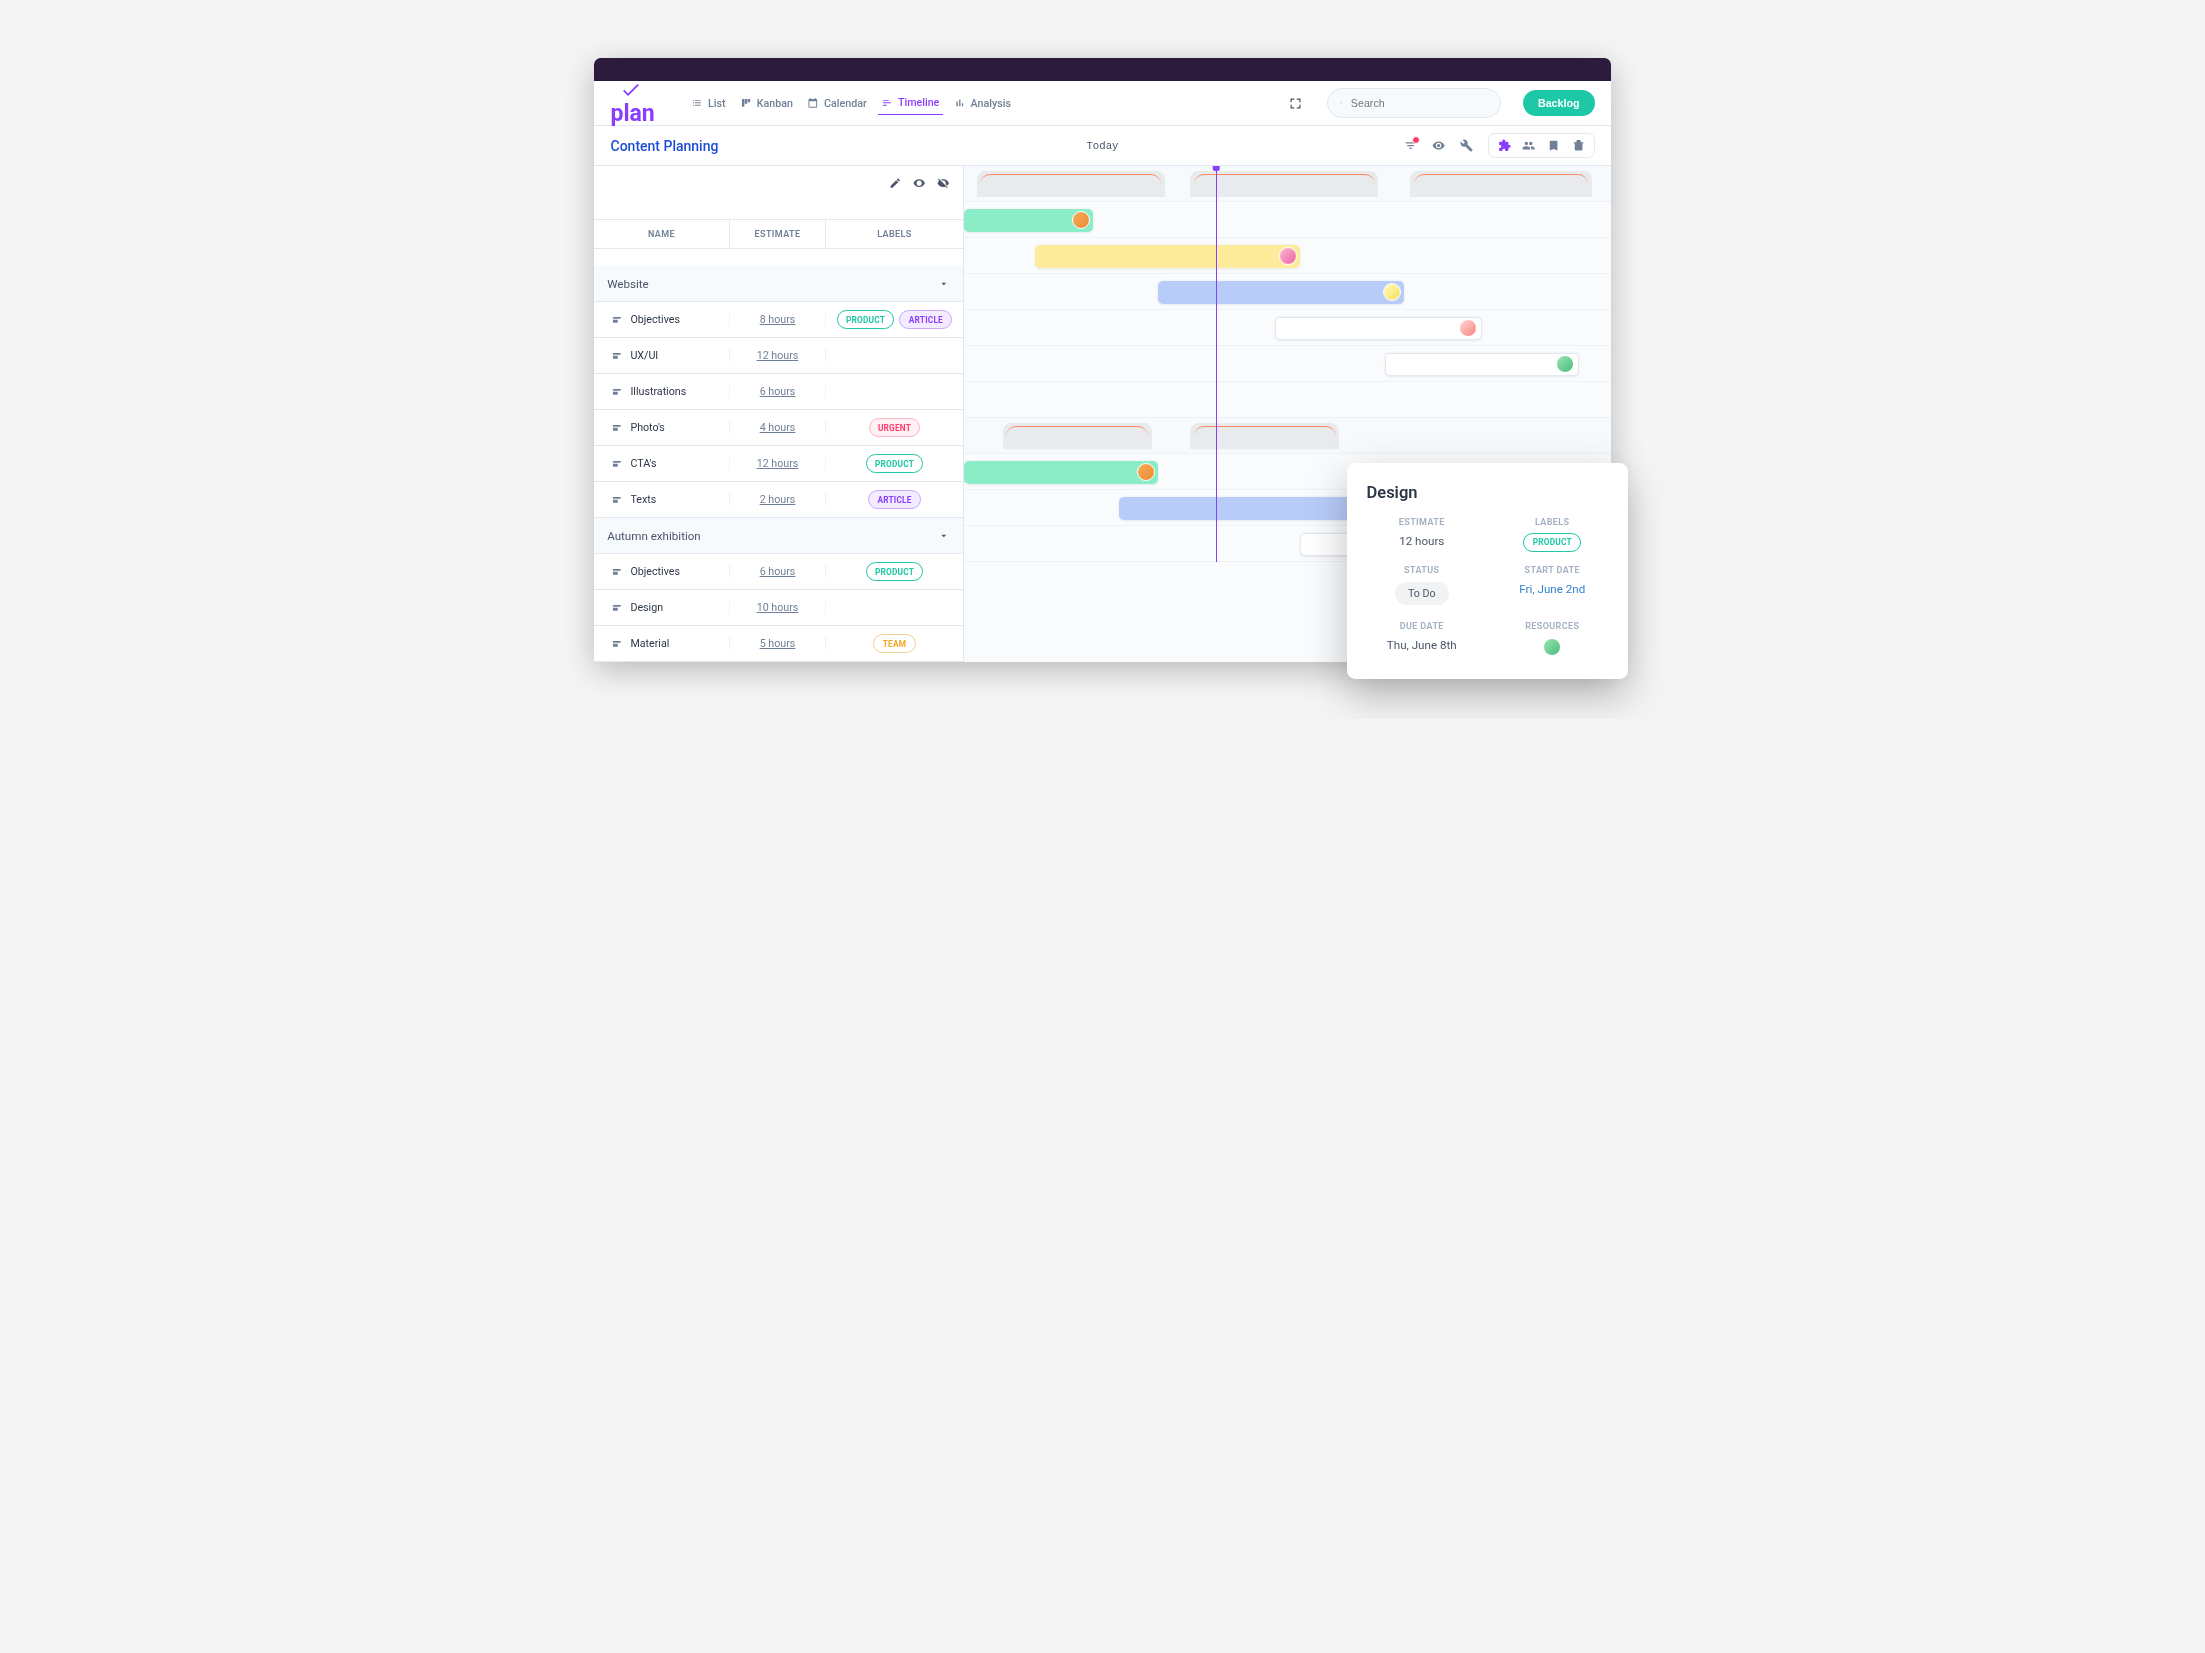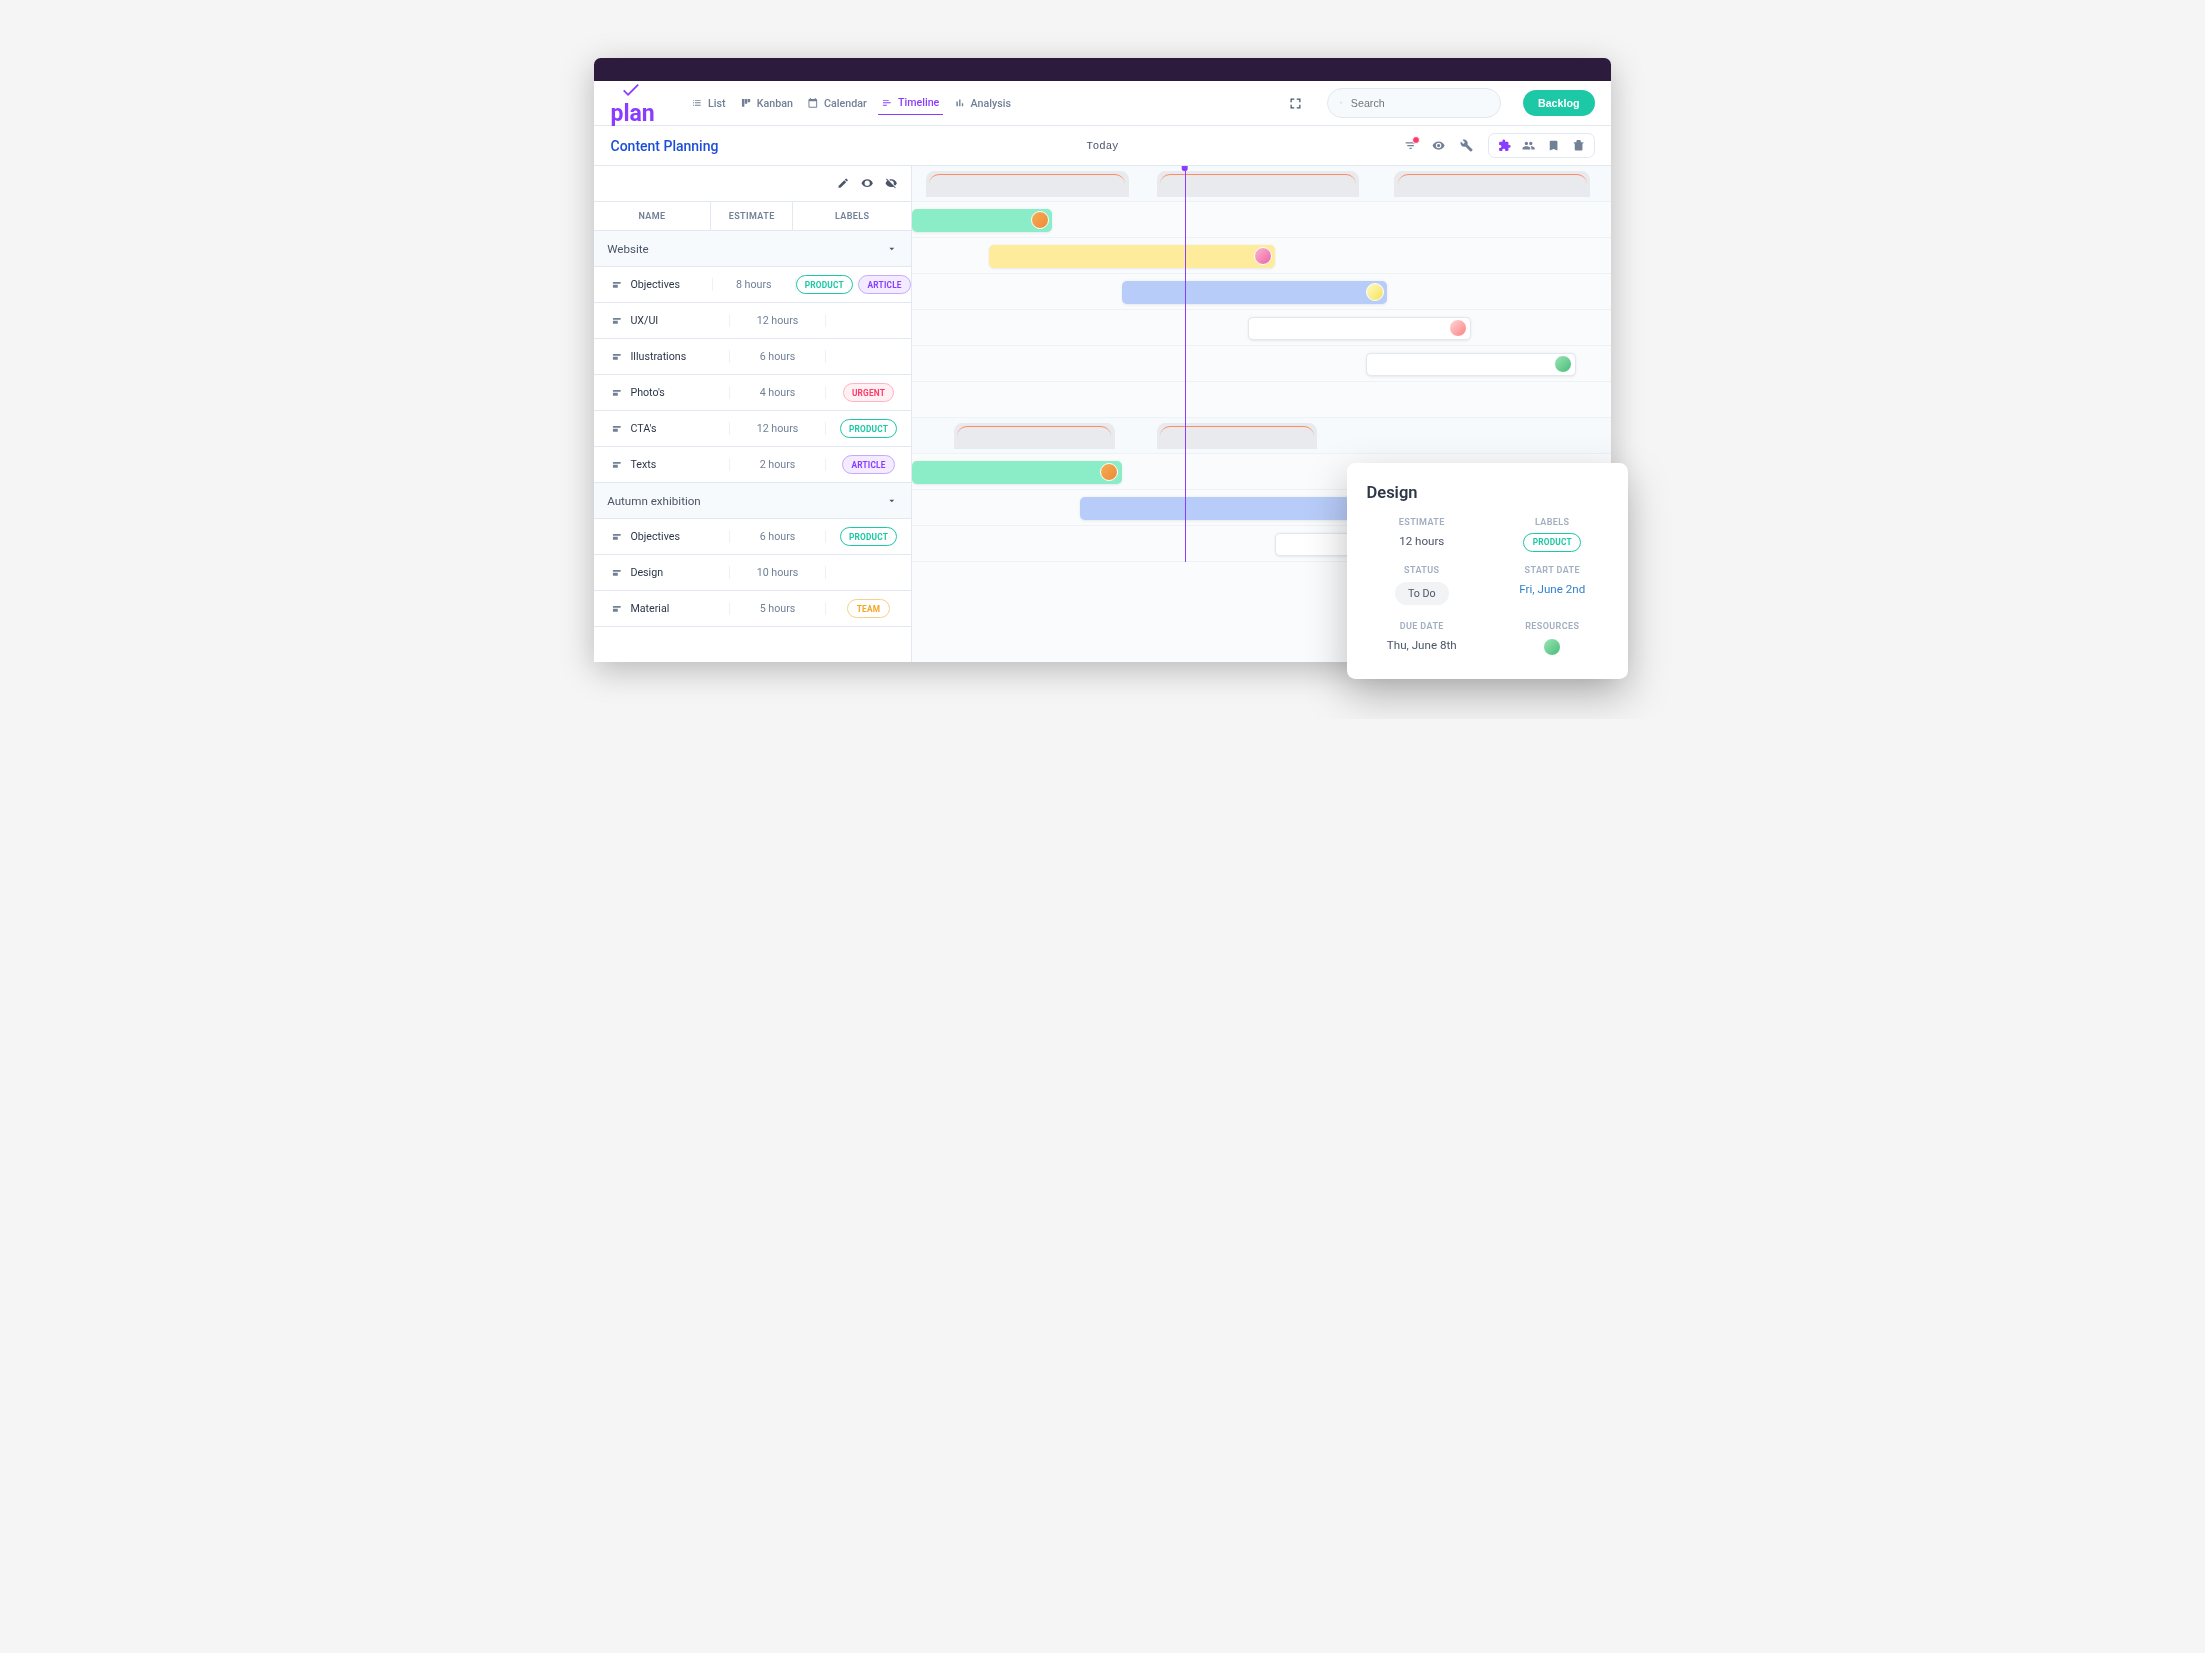--- a/index.html
+++ b/index.html
@@ -22,37 +22,37 @@
 .subheader { height: 40px; display: flex; align-items: center; padding: 0 16.5px; border-bottom: 0.8px solid #e2e8f0; }
 .board-title { font-size: 14px; color: #1d4ed8; font-weight: 500; }
 .today-btn { margin-left: auto; margin-right: auto; position: absolute; left: 50%; transform: translateX(-50%); color: #4a5568; font-size: 10.7px; cursor: pointer; font-family: Liberation Mono, monospace; }
 .action-icons { display: flex; gap: 15px; align-items: center; margin-left: auto; }
 .action-icon { width: 13.2px; height: 13.2px; color: #718096; cursor: pointer; position: relative; }
 .action-icon.purple { color: #8b3dff; }
 .badge-dot { position: absolute; top: -3.3px; right: -3.3px; width: 8.3px; height: 8.3px; background: #ff3b6b; border-radius: 50%; border: 1.7px solid #fff; }
 .action-pill { background: #fff; border: 0.8px solid #e2e8f0; border-radius: 6.6px; padding: 5px 8.3px; display: flex; gap: 11.6px; align-items: center; }
 
 .main { display: flex; height: calc(100% - 107px); }
-.sidebar { width: 318px; border-right: 0.8px solid #e2e8f0; display: flex; flex-direction: column; background: #fff; }
+.sidebar { width: 370px; border-right: 0.8px solid #e2e8f0; display: flex; flex-direction: column; background: #fff; justify-content: space-between; }
 .sidebar-toolbar { height: 35px; display: flex; justify-content: flex-end; align-items: center; gap: 11.6px; padding: 0 13.2px; }
 .sidebar-toolbar .icon { width: 12.4px; height: 12.4px; color: #4a5568; cursor: pointer; }
 .col-headers { display: flex; height: 30px; border-top: 0.8px solid #e2e8f0; border-bottom: 0.8px solid #e2e8f0; }
 .col-header { display: flex; align-items: center; justify-content: center; font-size: 9px; font-weight: 600; color: #718096; letter-spacing: 0.4px; }
 .col-name { width: 136px; border-right: 0.8px solid #e2e8f0; }
 .col-estimate { width: 96px; border-right: 0.8px solid #e2e8f0; }
 .col-labels { width: 137px; }
 
 .group-header { height: 36px; display: flex; align-items: center; padding: 0 13.2px; background: #f7fafc; border-bottom: 0.8px solid #e2e8f0; font-size: 11.6px; color: #4a5568; position: relative; }
 .group-header .chevron { position: absolute; right: 13.2px; color: #4a5568; }
 
 .task-row { display: flex; height: 36px; border-bottom: 0.8px solid #e2e8f0; align-items: center; }
 .task-name-cell { width: 136px; display: flex; align-items: center; gap: 8.3px; padding-left: 16.5px; border-right: 0.8px solid #edf2f7; }
 .task-icon { width: 11.6px; height: 11.6px; color: #718096; }
 .task-name { font-size: 10.7px; color: #2d3748; }
-.task-estimate-cell { width: 96px; text-align: center; font-size: 10.7px; color: #718096; border-right: 0.8px solid #edf2f7; }
+.task-estimate-cell { width: 96px; text-align: center; font-size: 10.7px; color: #718096; border-right: 0.8px solid #edf2f7; text-decoration: underline; }
 .task-labels-cell { flex: 1; display: flex; gap: 5px; justify-content: center; align-items: center; }
 .label-chip { font-size: 8.3px; font-weight: 700; letter-spacing: 0.2px; padding: 3.3px 8.3px; border-radius: 10px; border: 0.8px solid; }
 .label-product { color: #1cc8a5; border-color: #1cc8a5; background: #fff; }
 .label-article { color: #8b3dff; border-color: #c8a8ff; background: #f3ebff; }
 .label-urgent { color: #ff3b6b; border-color: #ffb3c6; background: #fff0f4; }
 .label-team { color: #f5a623; border-color: #f5d08c; background: #fff; }
 
 .timeline { flex: 1; position: relative; overflow: hidden; background: #fafbfc; }
 .week-headers { display: flex; height: 64px; border-bottom: 0.8px solid #e2e8f0; position: relative; }
 .week-col { flex: 1; display: flex; align-items: flex-end; justify-content: center; font-size: 10px; color: #718096; padding-bottom: 16.5px; border-right: 0.8px solid #edf2f7; }

